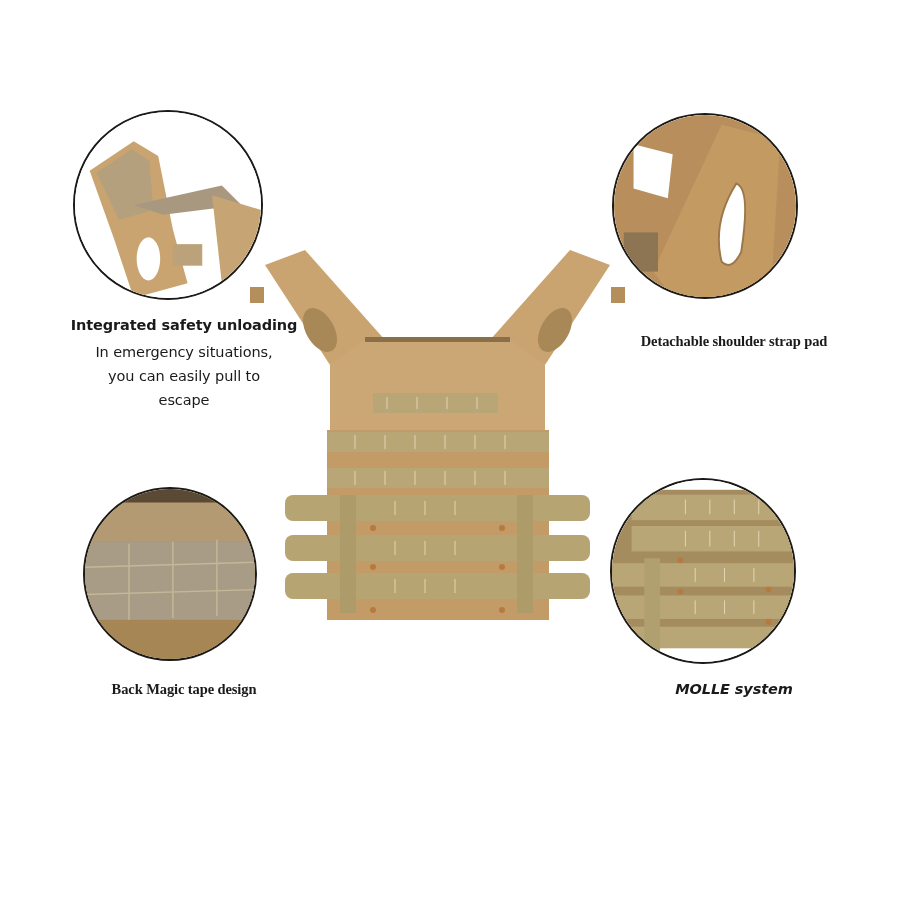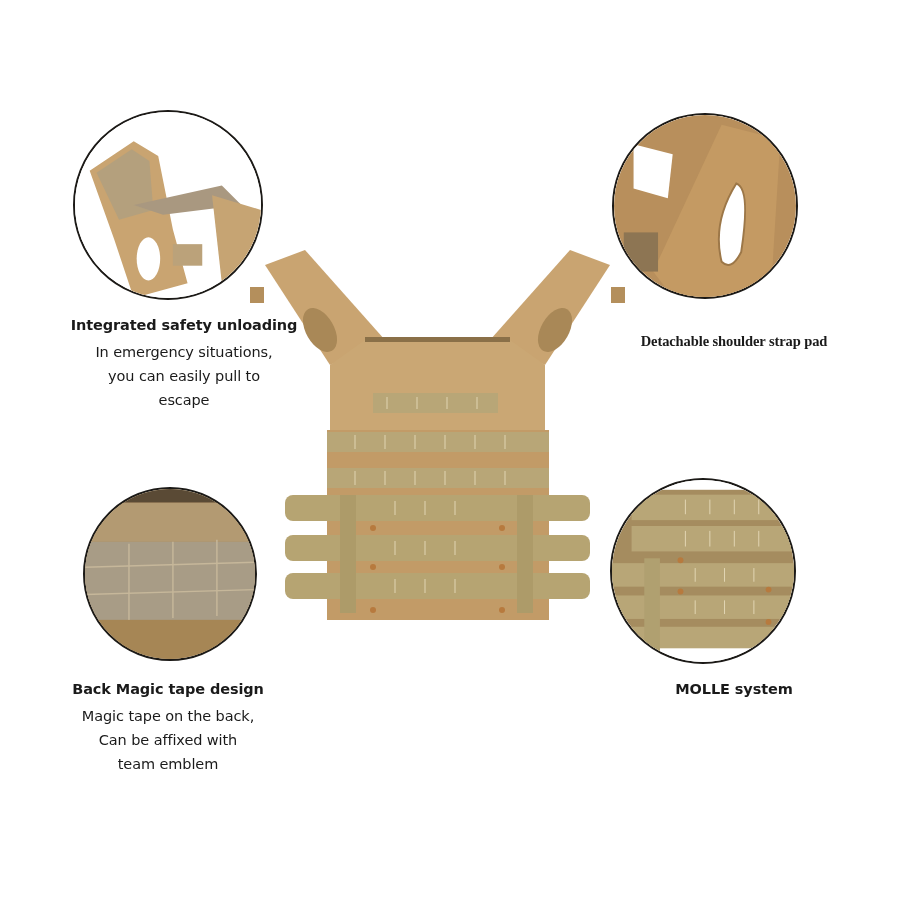--- a/index.html
+++ b/index.html
@@ -166,22 +166,19 @@
   <p class="title">Integrated safety unloading</p>
   <p class="desc">In emergency situations,
 you can easily pull to
 escape</p>
 </div>
 
 <div class="feature" style="left:599px; top:331px;font-family:Liberation Serif, serif;">
   <p class="title">Detachable shoulder strap pad</p>
 </div>
 
-<div class="feature" style="left:33px; top:679px;">
+<div class="feature" style="left:49px; top:679px;font-family:Liberation Serif, serif;">
   <p class="title">Back Magic tape design</p>
-  <p class="desc">Magic tape on the back,
-Can be affixed with
-team emblem</p>
 </div>
 
-<div class="feature" style="left:599px; top:679px;">
+<div class="feature" style="left:599px; top:679px;font-style:italic;">
   <p class="title">MOLLE system</p>
 </div>
 
 </body></html>

